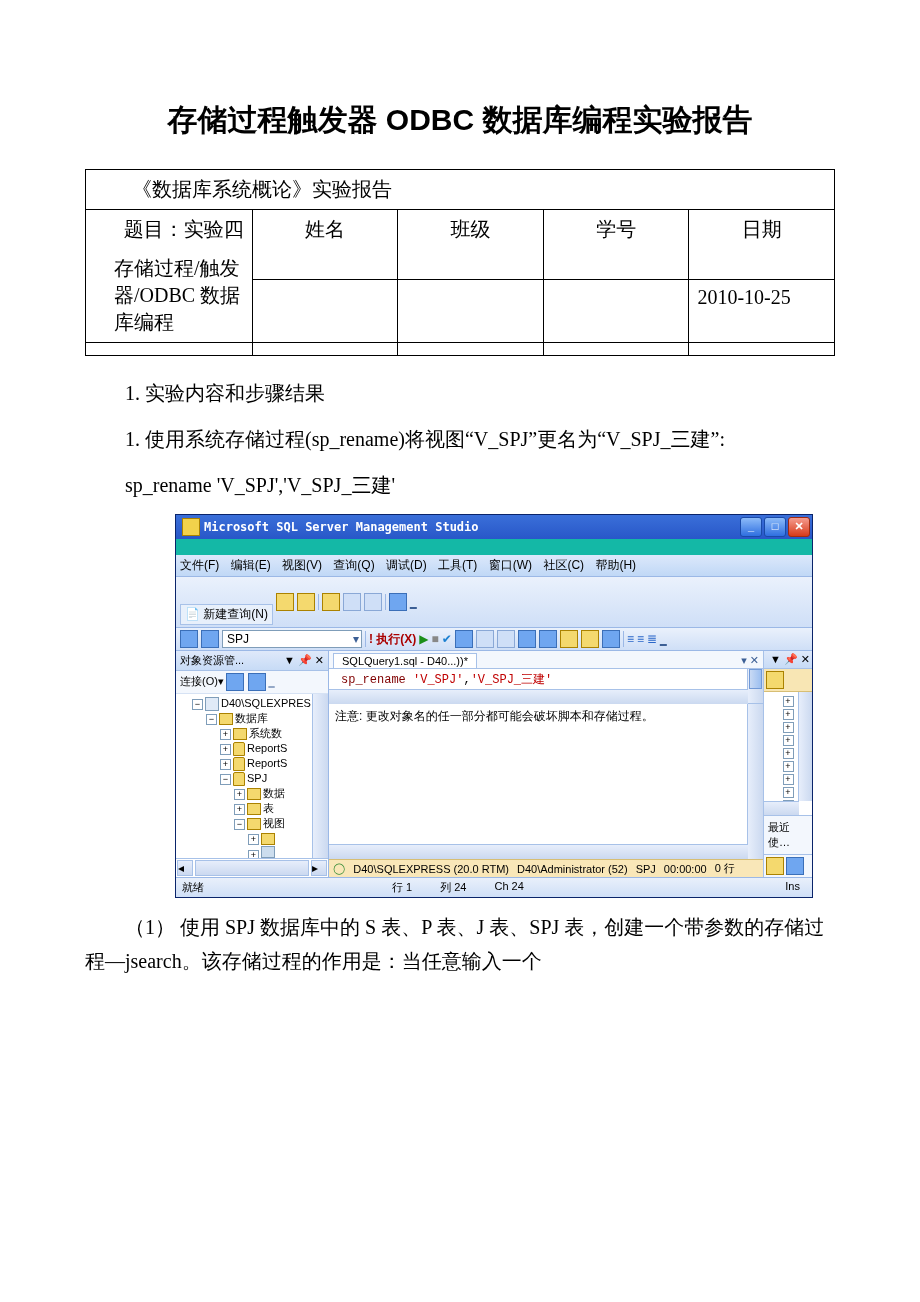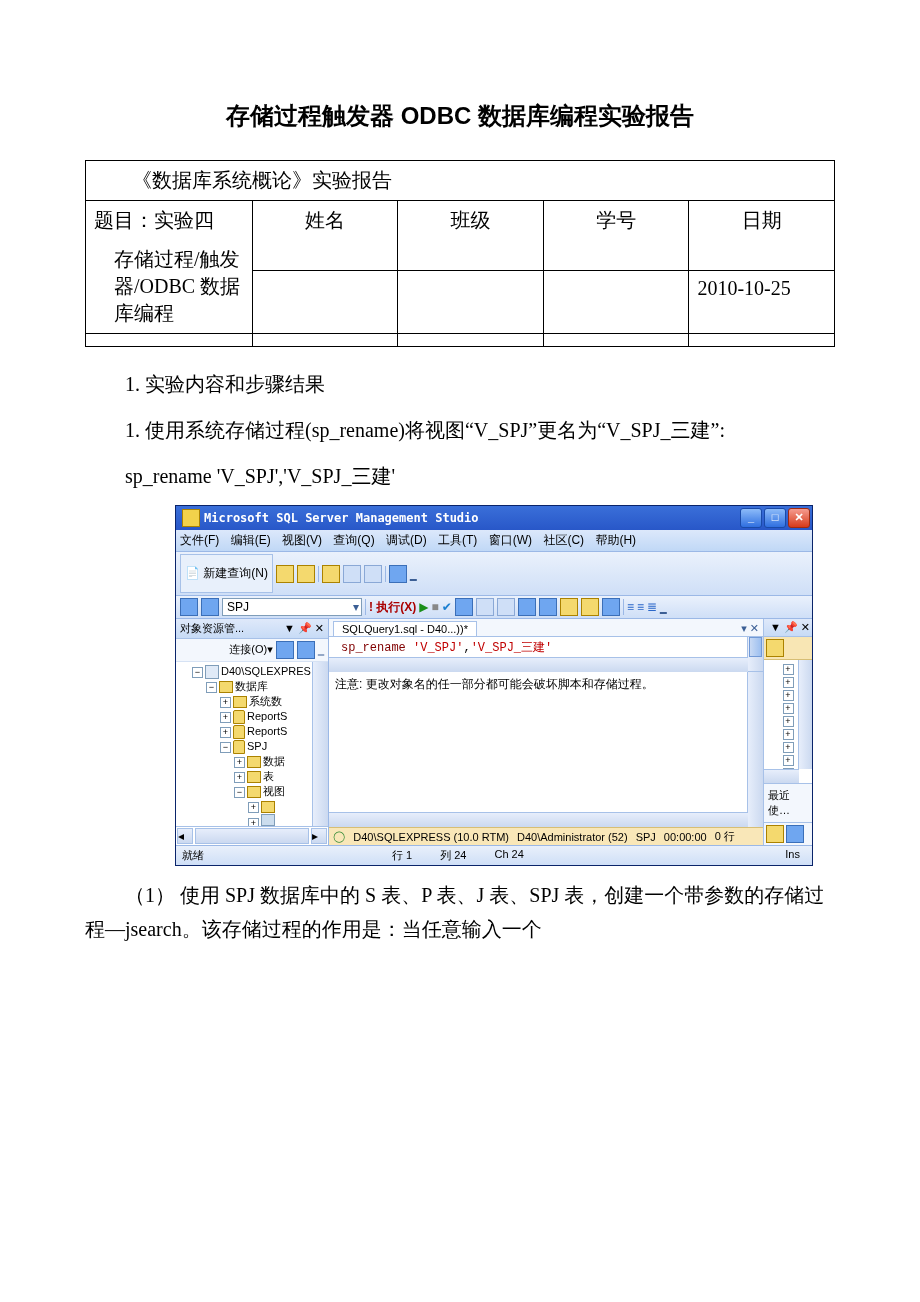--- a/index.html
+++ b/index.html
@@ -1,45 +1,45 @@
 <!DOCTYPE html>
 <html><head>
 <meta charset="utf-8">
 <style>
 body { margin:0; font-family:"SimSun","宋体",serif; background:#fff; color:#000; width:920px; }
 .page { padding:100px 85px 40px 85px; }
-h1 { font-family:"SimHei","黑体",sans-serif; font-size:24px; font-weight:bold; text-align:center; margin:0 0 28px 0; }
+h1 { font-family:"SimHei","黑体",sans-serif; font-size:30px; font-weight:bold; text-align:center; margin:0 0 28px 0; }
 table.info { border-collapse:collapse; width:100%; margin-bottom:20px; font-size:20px; }
 table.info td { border:1px solid #000; padding:6px 8px; vertical-align:top; }
 .indent { text-indent:2em; }
 p { font-size:20px; line-height:1.7; margin:12px 0; }
 .ssms { width:636px; margin:4px 0 4px 90px; border:1px solid #0a246a; font-family:Tahoma,"宋体",sans-serif; font-size:12px; background:#14b8a6; }
 .titlebar { background:linear-gradient(#3a6fd9,#2857c8); color:#fff; height:24px; display:flex; align-items:center; padding:0 2px; }
 .titlebar .icon { width:16px; height:16px; background:#f2d24b; border:1px solid #ab8200; margin:0 4px; }
 .titlebar .tt { flex:1; font-family:"SimSun",monospace; font-weight:bold; font-size:12px; }
 .winbtn { width:20px; height:18px; margin-left:2px; background:linear-gradient(#8cbbf9,#2f6fe0); border:1px solid #1a4aa8; border-radius:3px; color:#fff; text-align:center; line-height:16px; font-weight:bold; font-size:11px; }
 .winclose { background:linear-gradient(#f59c8f,#d73a1a); border-color:#a02a10; }
-.menubar { background:linear-gradient(#dce8fb,#c0d8f6); padding:2px 4px; color:#000; border-bottom:1px solid #9bb8e6; }
+.menubar { background:linear-gradient(#dce8fb,#c0d8f6); padding:2px 4px; color:#000; border-bottom:1px solid #9bb8e6;margin-top:16px; }
 .menubar span { margin-right:8px; }
 .toolbar { background:linear-gradient(#eaf1fc,#cfdff7); padding:2px 4px; border-bottom:1px solid #9bb8e6; display:flex; align-items:center; gap:3px; }
-.tbtn { padding:10px 4px; border:1px solid transparent; }
+.tbtn { padding:1px 4px; border:1px solid transparent;margin-top:25px; }
 .tbtn-new { border:1px solid #a7c1e8; background:#e8f0fb; }
 .ticon { width:16px; height:16px; display:inline-block; vertical-align:middle; }
 .ico-yel { background:#f4d96e; border:1px solid #ab8200; }
 .ico-blu { background:#6fa6f0; border:1px solid #3b6fb8; }
 .ico-dsk { background:#cfdff7; border:1px solid #8aa8d6; }
 .combo { background:#fff; border:1px solid #7f9db9; padding:0 14px 0 4px; position:relative; width:120px; height:16px; line-height:16px; }
 .combo:after { content:"▾"; position:absolute; right:2px; top:0; color:#3c5f95; }
 .exec { color:#aa0000; font-weight:bold; }
 .green-tri { color:#1a8f1a; }
 .check { color:#1a7fd0; }
 .body3 { display:flex; height:226px; }
 .oe { width:152px; background:#fff; border-right:1px solid #9bb8e6; display:flex; flex-direction:column; }
 .oe-head { background:linear-gradient(#dfe9fa,#c7dbf6); padding:2px 4px; font-size:11px; border-bottom:1px solid #a7c1e8; display:flex; align-items:center; justify-content:space-between; }
-.oe-conn { background:#f3f7fd; padding:2px 4px; font-size:11px; border-bottom:1px solid #d6e2f4;text-align:right; }
+.oe-conn { background:#f3f7fd; padding:2px 4px; font-size:11px; border-bottom:1px solid #d6e2f4; }
 .tree { flex:1; overflow:hidden; background:#fff; font-size:11px; padding:2px; position:relative; }
 .tree .sbv { position:absolute; right:0; top:0; bottom:0; width:15px; background:linear-gradient(90deg,#e7eefb,#cbd9f0); border-left:1px solid #a7c1e8; }
 .tree ul { list-style:none; margin:0; padding-left:14px; }
 .tree li { white-space:nowrap; line-height:15px; }
 .tree .pm { display:inline-block; width:9px; height:9px; border:1px solid #7f9db9; text-align:center; line-height:8px; font-size:9px; margin-right:2px; vertical-align:middle; background:#fff; }
 .tree .fld { display:inline-block; width:12px; height:10px; background:#f4d96e; border:1px solid #ab8200; margin-right:2px; vertical-align:middle; }
 .tree .db { display:inline-block; width:10px; height:12px; background:#f4d96e; border:1px solid #ab8200; border-radius:2px 2px 0 0; margin-right:2px; vertical-align:middle; }
 .tree .srv { display:inline-block; width:12px; height:12px; background:#e0eaf7; border:1px solid #7f9db9; margin-right:2px; vertical-align:middle; }
 .tree-bot { display:flex; align-items:center; gap:2px; padding:1px; border-top:1px solid #a7c1e8; }
 .sb-sm { height:14px; background:linear-gradient(#e7eefb,#cbd9f0); border:1px solid #a7c1e8; }
@@ -77,21 +77,21 @@
 
 <h1>存储过程触发器 ODBC 数据库编程实验报告</h1>
 
 <table class="info">
 <tbody>
         <tr>
   <td colspan="5" style="text-align:left;padding-left:46px;">《数据库系统概论》实验报告</td>
 </tr>
 <tr>
   <td rowspan="2" style="width:140px;">
-    <div style="text-align:left;">题目：实验四</div>
+    <div style="text-align:right;">题目：实验四</div>
     <div style="height:12px;"></div>
     <div style="text-align:left;padding-left:20px;">存储过程/触发器/ODBC 数据库编程</div>
   </td>
   <td style="width:120px;text-align:center;">姓名</td>
   <td style="width:120px;text-align:center;">班级</td>
   <td style="width:120px;text-align:center;">学号</td>
   <td style="width:120px;text-align:center;">日期</td>
 </tr>
 <tr>
   <td></td>
@@ -229,21 +229,21 @@
             </div>
         <div class="sbh"></div>
       </div>
       <div class="msgs">
         <span>注意: 更改对象名的任一部分都可能会破坏脚本和存储过程。</span>
         <div class="sbv"></div>
         <div class="sbh"></div>
       </div>
       <div class="status2">
         <span style="color:#3a8e3a;">◯</span>
-        <span>D40\SQLEXPRESS (10.0 RTM)</span>
+        <span>D40\SQLEXPRESS (20.0 RTM)</span>
         <span>D40\Administrator (52)</span>
         <span>SPJ</span>
         <span>00:00:00</span>
         <span>0 行</span>
       </div>
     </div>
 
     <div class="right">
       <div class="hdr">▼ 📌 ✕</div>
       <div class="bar"><span class="ticon ico-yel"></span></div>

